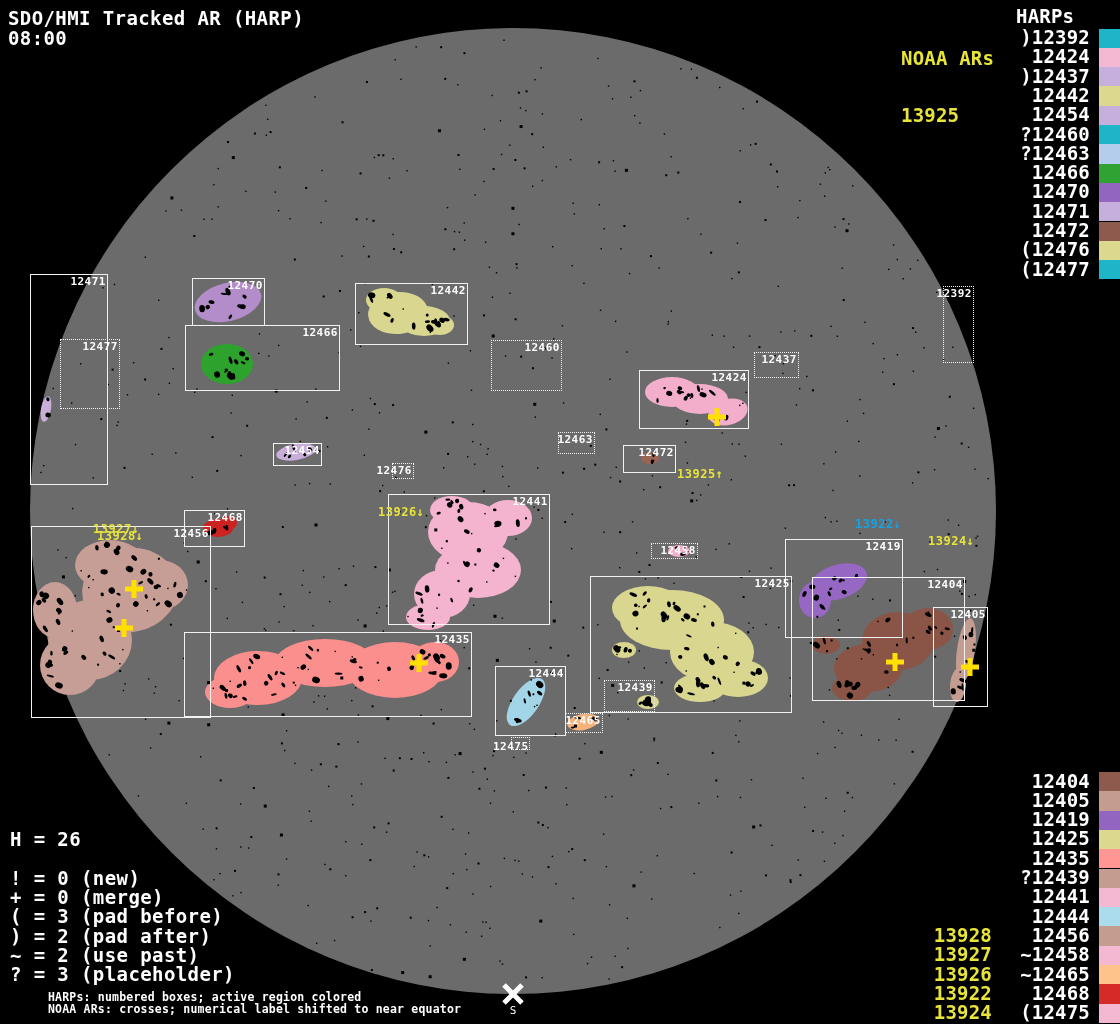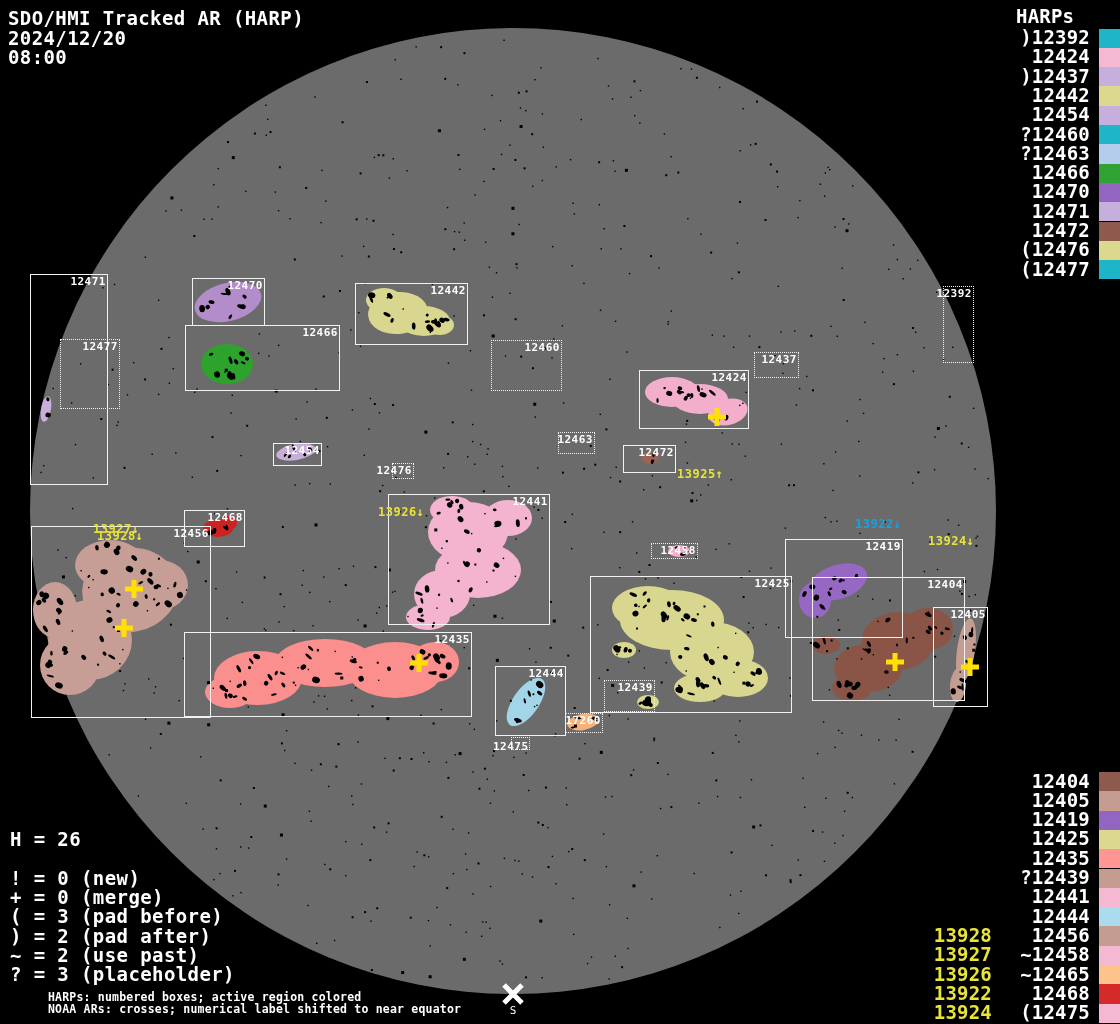--- a/index.html
+++ b/index.html
@@ -1297,21 +1297,21 @@
       <div class="hbox" style="left: 184px; top: 632px; width: 288px; height: 85px;">
         <span class="hlabel mono tr">12435</span>
       </div>
       <div class="hbox" style="left: 495px; top: 666px; width: 71px; height: 70px;">
         <span class="hlabel mono tr">12444</span>
       </div>
       <div class="hbox dotted" style="left: 604px; top: 680px; width: 51px; height: 32px;">
         <span class="hlabel mono tr">12439</span>
       </div>
       <div class="hbox dotted" style="left: 565px; top: 713px; width: 38px; height: 20px;">
-        <span class="hlabel mono tr">17260</span>
+        <span class="hlabel mono tr">12465</span>
       </div>
       <div class="hbox dotted" style="left: 511px; top: 737px; width: 19px; height: 13px;">
         <span class="hlabel mono bl">12475</span>
       </div>
     </div>
 
   <svg id="cross-svg" width="1120" height="1024">
       <g>
         <path d="M708 417 H726 M717 408 V426" stroke="#ffe000" stroke-width="5"></path>
       </g>
@@ -1336,24 +1336,27 @@
       <div class="nlabel mono" style="left: 677px; top: 468px; color: rgb(232, 228, 58);">13925↑</div>
       <div class="nlabel mono" style="left: 93px; top: 523px; color: rgb(232, 228, 58);">13927↓</div>
       <div class="nlabel mono" style="left: 97px; top: 530px; color: rgb(232, 228, 58);">13928↓</div>
       <div class="nlabel mono" style="left: 378px; top: 506px; color: rgb(232, 228, 58);">13926↓</div>
       <div class="nlabel mono" style="left: 855px; top: 518px; color: #0ea5e9;">13922↓</div>
       <div class="nlabel mono" style="left: 928px; top: 535px; color: rgb(232, 228, 58);">13924↓</div>
     </div>
 
   <div class="abs mono" style="left:8px;top:9px;">
     <div class="hdrline">SDO/HMI Tracked AR (HARP)</div>
-    <div class="hdrline">2024/12/20</div>
     <div class="hdrline">08:00</div>
   </div>
 
+  <div class="abs mono biglist" style="left:901px;top:11px;color:#e8e43a;">
+    <div>NOAA ARs</div>
+    <div>13925</div>
+  </div>
 
   <div class="abs mono biglist" style="left:1016px;top:7px;color:#fff;">HARPs</div>
 
   <div id="harps-list">
       <div class="rowtxt mono biglist" style="right: 30px; top: 28px; white-space: pre;">)12392</div>
       <div class="swatch" style="left: 1099px; top: 28.5px; background: rgb(31, 181, 201);"></div>
       <div class="rowtxt mono biglist" style="right: 30px; top: 47.3px; white-space: pre;"> 12424</div>
       <div class="swatch" style="left: 1099px; top: 47.8px; background: rgb(245, 184, 210);"></div>
       <div class="rowtxt mono biglist" style="right: 30px; top: 66.6px; white-space: pre;">)12437</div>
       <div class="swatch" style="left: 1099px; top: 67.1px; background: rgb(198, 174, 221);"></div>

